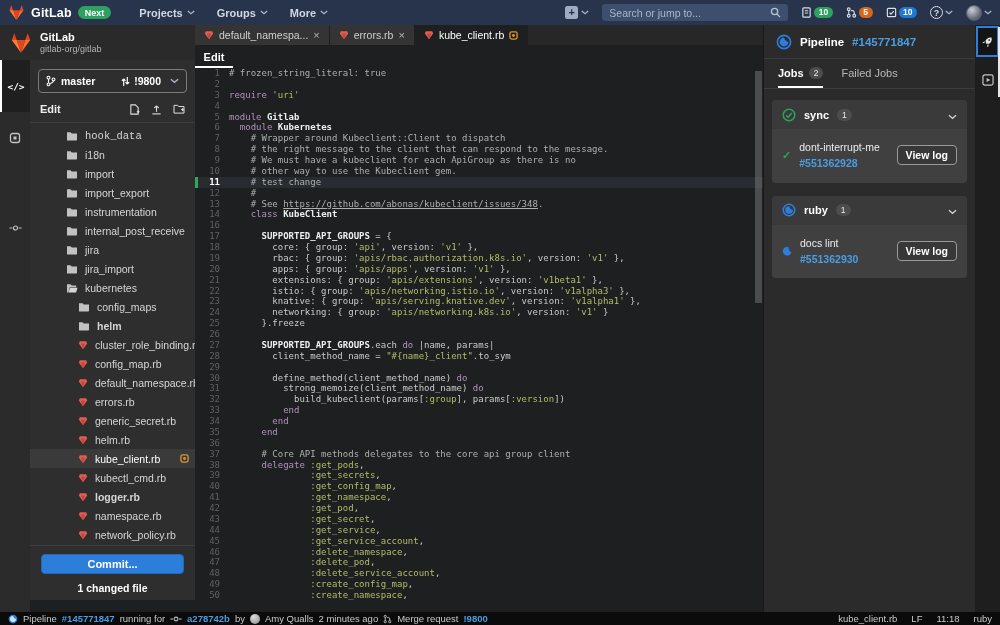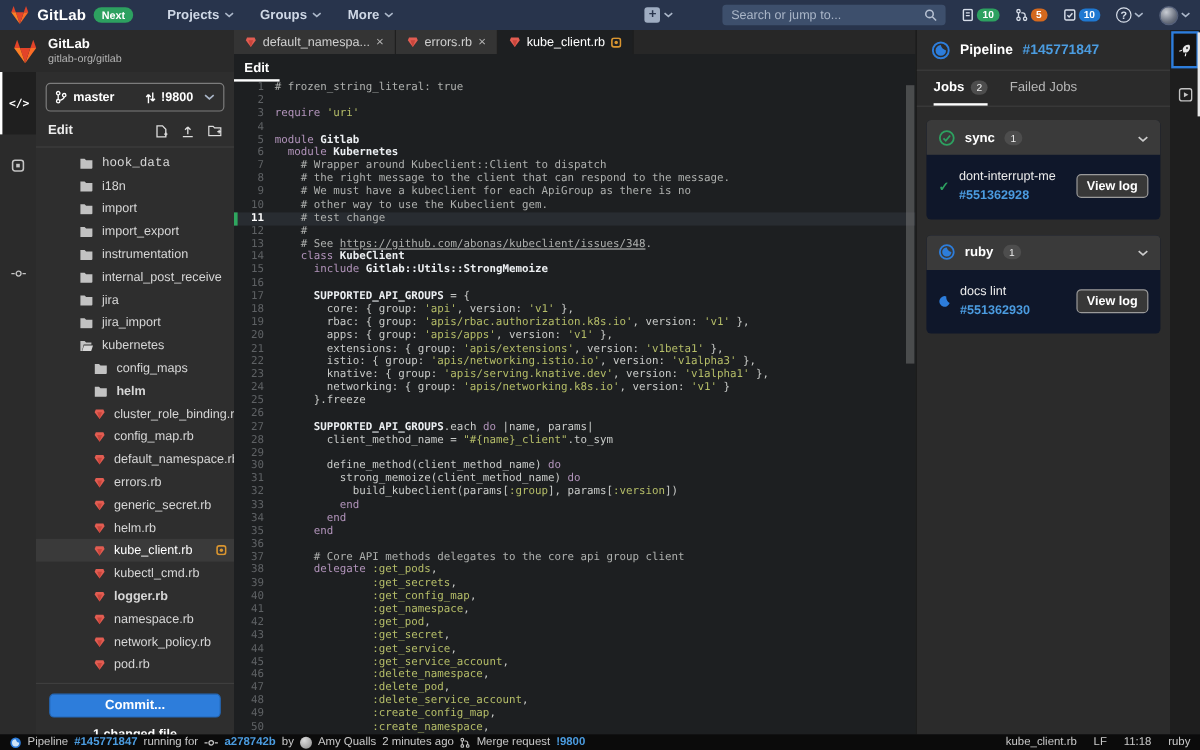--- a/index.html
+++ b/index.html
@@ -9,21 +9,21 @@
   
   .navbar { position:absolute; top:0; left:0; right:0; height:25px; background:#28344c; display:flex; align-items:center; padding:0 8px; z-index:30; }
   .nav-logo { display:flex; align-items:center; gap:6px; }
   .wordmark { color:#fff; font-size:12.5px; font-weight:bold; letter-spacing:.2px; }
   .next-badge { background:#2da160; color:#fff; font-size:9px; font-weight:bold; padding:1.5px 7px; border-radius:8px; }
   .nav-menus { display:flex; gap:22px; margin-left:28px; }
   .nav-menu { color:#cfd8e6; font-size:11px; font-weight:bold; display:flex; align-items:center; gap:4px; cursor:pointer; }
   .nav-right { margin-left:auto; display:flex; align-items:center; gap:13px; }
   .plus-box { display:flex; align-items:center; gap:3px; }
   .plus-sq { width:13px; height:13px; background:#9fadc2; color:#28344c; border-radius:2.5px; font-size:11px; font-weight:bold; display:flex; align-items:center; justify-content:center; line-height:1; }
-  .searchbox { width:186px; height:17px; background:#3d4f6c; border:none; border-radius:3px; display:flex; align-items:center; padding:0 7px; gap:6px;margin-left:28px; }
+  .searchbox { width:186px; height:17px; background:#3d4f6c; border:none; border-radius:3px; display:flex; align-items:center; padding:0 7px; gap:6px; }
   .searchbox input { flex:1; background:transparent; border:none; outline:none; color:#c6d0de; font-size:10.5px; font-family:"Liberation Sans",sans-serif; }
   .searchbox input::placeholder { color:#aab6c8; }
   .nav-counter { display:flex; align-items:center; gap:2px; }
   .pill { font-size:8.5px; font-weight:bold; color:#fff; border-radius:7px; padding:1px 4.5px; line-height:1; }
   .pill.green { background:#2da160; } .pill.orange { background:#d4691e; } .pill.blue { background:#1f78d1; }
   .help-circle { width:13px; height:13px; border:1.3px solid #d7dee9; border-radius:50%; color:#d7dee9; font-size:9px; font-weight:bold; display:flex; align-items:center; justify-content:center; }
   .avatar { width:16px; height:16px; border-radius:50%; background:radial-gradient(circle at 35% 30%, #c9cdd4, #6b7280 60%, #3f4754); border:1px solid #55607a; }
   .chev { color:#aab6c8; }
 
   
@@ -31,21 +31,21 @@
   .proj-name { font-size:11px; font-weight:bold; color:#fff; }
   .proj-path { font-size:9px; color:#b2b2b2; margin-top:1px; }
 
   
   .rail { position:absolute; top:60px; left:0; width:30px; bottom:13px; background:#2b2b2b; }
   .rail-btn { height:52px; display:flex; align-items:center; justify-content:center; color:#e8e8e8; cursor:pointer; }
   .rail-btn.active { background:#1f1f1f; border-left:2.5px solid #fff; }
   .code-glyph { font-family:"DejaVu Sans Mono",monospace; font-size:9.5px; font-weight:bold; color:#fff; }
 
   
-  .tree-panel { position:absolute; top:60px; left:30px; width:165px; bottom:1px; background:#2e2e2e; display:flex; flex-direction:column; }
+  .tree-panel { position:absolute; top:60px; left:30px; width:165px; bottom:25px; background:#2e2e2e; display:flex; flex-direction:column; }
   .branch-select { margin:9px 8px 0; height:24px; border:1px solid #7c7c7c; border-radius:4px; display:flex; align-items:center; padding:0 7px; gap:5px; cursor:pointer; }
   .branch-select .lbl { font-size:10.5px; font-weight:bold; color:#fff; }
   .branch-mr { margin-left:auto; display:flex; align-items:center; gap:4px; }
   .edit-row { display:flex; align-items:center; margin:10px 10px 5px; }
   .edit-title { font-size:11px; font-weight:bold; color:#ececec; }
   .edit-icons { margin-left:auto; display:flex; gap:11px; align-items:center; }
   .edit-icons .ic { cursor:pointer; }
   .tree-divider { border-top:1px solid #3e3e3e; margin:2px 0 3px; }
   .tree-list { flex:1; overflow:hidden; }
   .tree-row { height:19px; display:flex; align-items:center; gap:7px; font-size:10.5px; color:#d6d6d6; cursor:pointer; padding-right:6px; }
@@ -79,21 +79,21 @@
   
   .right-panel { position:absolute; left:763px; top:25px; width:212px; bottom:13px; background:#2b2b2b; border-left:1px solid #191919; }
   .pipe-header { height:34px; display:flex; align-items:center; gap:8px; padding:0 12px; border-bottom:1px solid #3c3c3c; }
   .pipe-title { font-size:11.5px; font-weight:bold; color:#fff; }
   .link { color:#4b9ce0; font-weight:bold; cursor:pointer; }
   .jobs-tabs { height:30px; display:flex; align-items:flex-end; gap:18px; padding:0 14px; border-bottom:1px solid #3c3c3c; }
   .jobs-tab { font-size:11px; color:#b8b8b8; padding-bottom:7px; display:flex; gap:5px; align-items:center; cursor:pointer; border-bottom:2px solid transparent; }
   .jobs-tab.active { color:#fff; font-weight:bold; border-bottom-color:#fff; }
   .count-pill { background:#4d4d4d; color:#eee; font-size:8.5px; border-radius:7px; padding:1px 5px; font-weight:normal; }
   .stages { padding:11px 8px; display:flex; flex-direction:column; gap:13px; }
-  .stage-card { border-radius:4px; overflow:hidden; background:#0f172a; }
+  .stage-card { border-radius:4px; overflow:hidden; background:#404040; }
   .stage-head { height:29px; background:#3a3a3a; display:flex; align-items:center; gap:8px; padding:0 10px; cursor:pointer; }
   .stage-name { font-size:11px; font-weight:bold; color:#fff; }
   .stage-head .chevr { margin-left:auto; color:#ccc; }
   .job-row { display:flex; align-items:center; gap:8px; padding:10px 10px 11px; }
   .job-text { flex:1; font-size:10.5px; color:#ececec; line-height:1.55; max-width:122px; }
   .viewlog-btn { margin-left:auto; border:1px solid #9a9a9a; background:#383838; color:#fff; border-radius:4px; font-size:10.5px; font-weight:bold; padding:3px 8px; cursor:pointer; font-family:"Liberation Sans",sans-serif;text-align:right; }
   .mini-check { color:#2da160; font-weight:bold; font-size:11px; }
 
   
   .right-rail { position:absolute; left:975px; top:25px; right:0; bottom:13px; background:#1e1e1e; display:flex; flex-direction:column; align-items:center; }
@@ -612,24 +612,20 @@
         <span class="num">12</span>
         <span class="txt"><span class="tk-w">    </span><span class="tk-c">#</span></span>
       </div>
       <div class="code-line">
         <span class="num">13</span>
         <span class="txt"><span class="tk-w">    </span><span class="tk-c"># See </span><span class="tk-u">https://github.com/abonas/kubeclient/issues/348</span><span class="tk-c">.</span></span>
       </div>
       <div class="code-line">
         <span class="num">14</span>
         <span class="txt"><span class="tk-w">    </span><span class="tk-k">class</span><span class="tk-t"> KubeClient</span></span>
-      </div>
-      <div class="code-line">
-        <span class="num">15</span>
-        <span class="txt"><span class="tk-w">      </span><span class="tk-k">include</span><span class="tk-t"> Gitlab::Utils::StrongMemoize</span></span>
       </div>
       <div class="code-line">
         <span class="num">16</span>
         <span class="txt"></span>
       </div>
       <div class="code-line">
         <span class="num">17</span>
         <span class="txt"><span class="tk-w">      </span><span class="tk-t">SUPPORTED_API_GROUPS</span><span class="tk-w"> = {</span></span>
       </div>
       <div class="code-line">

